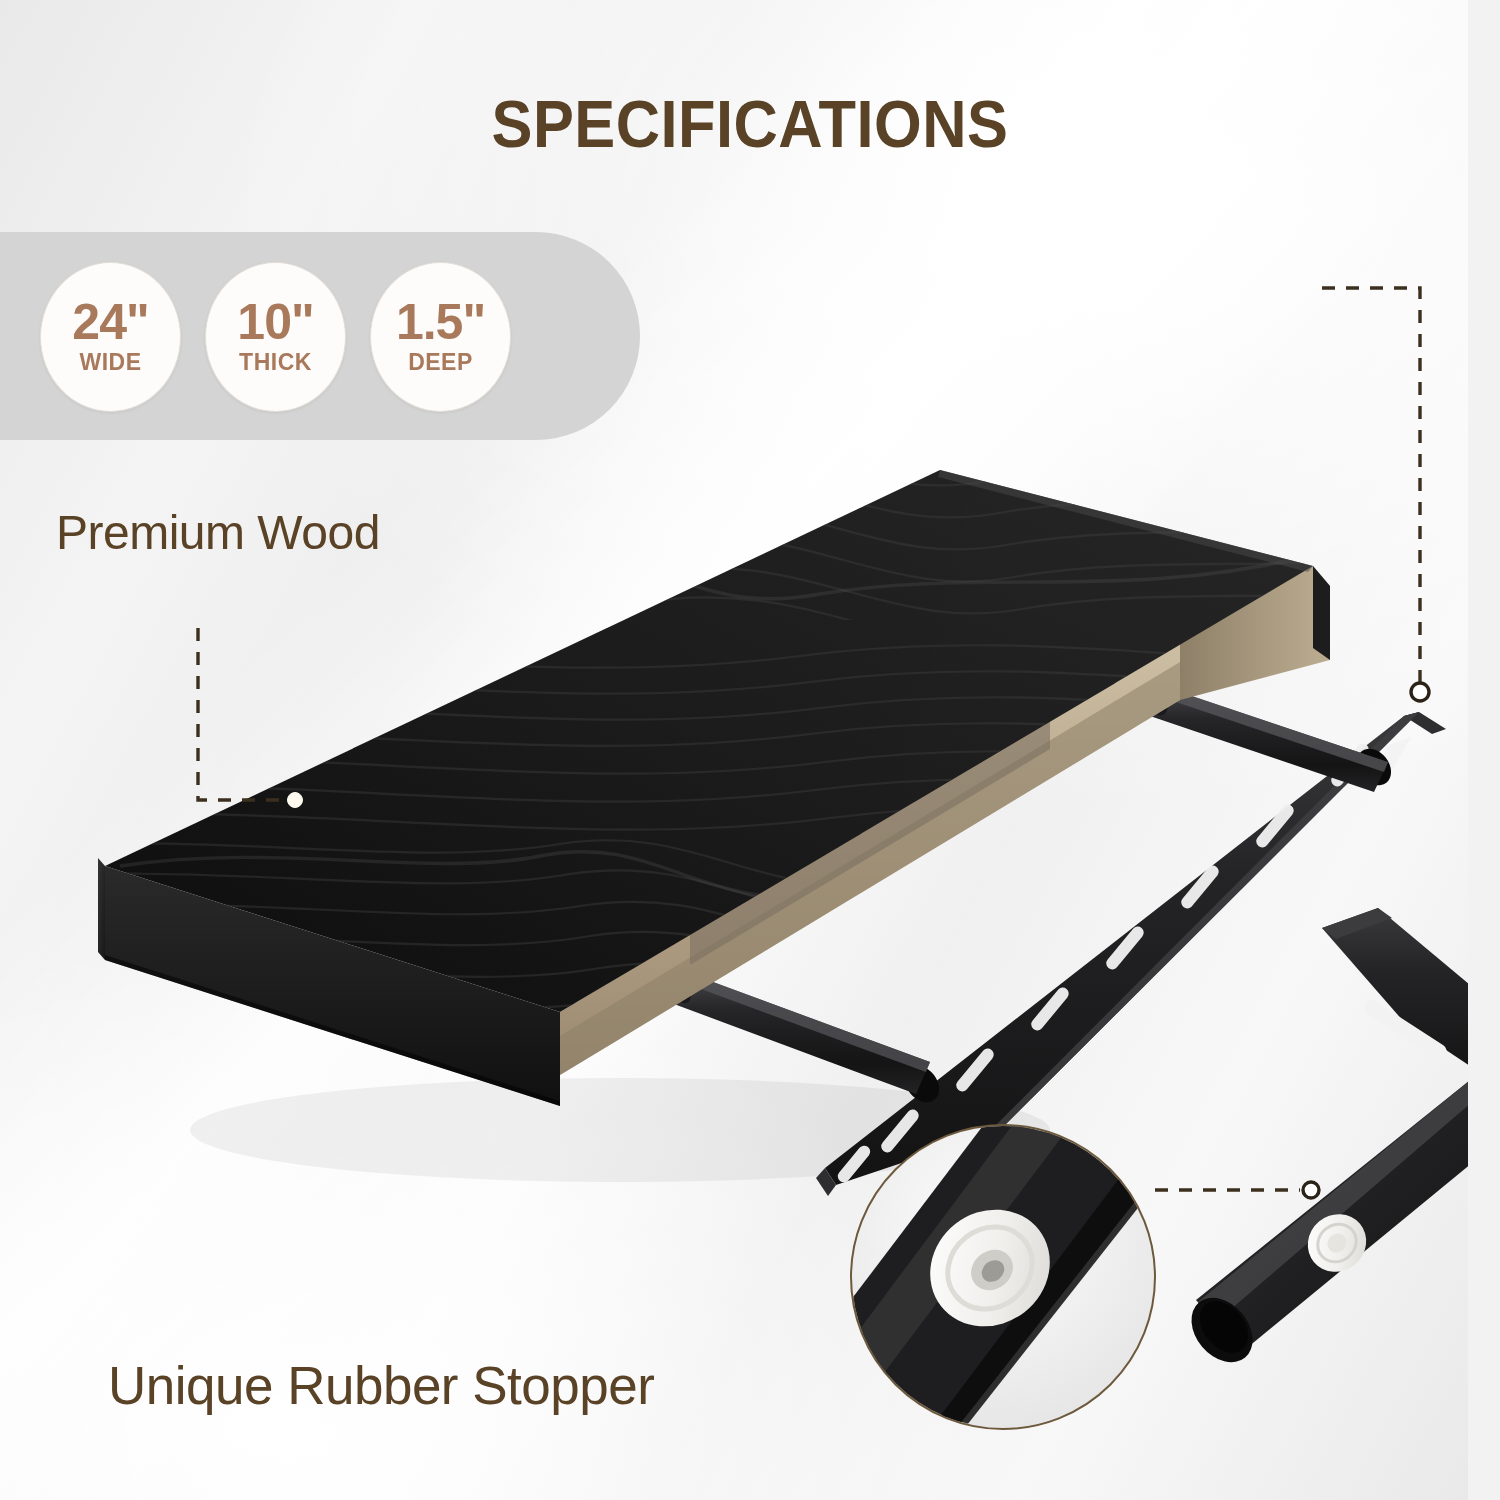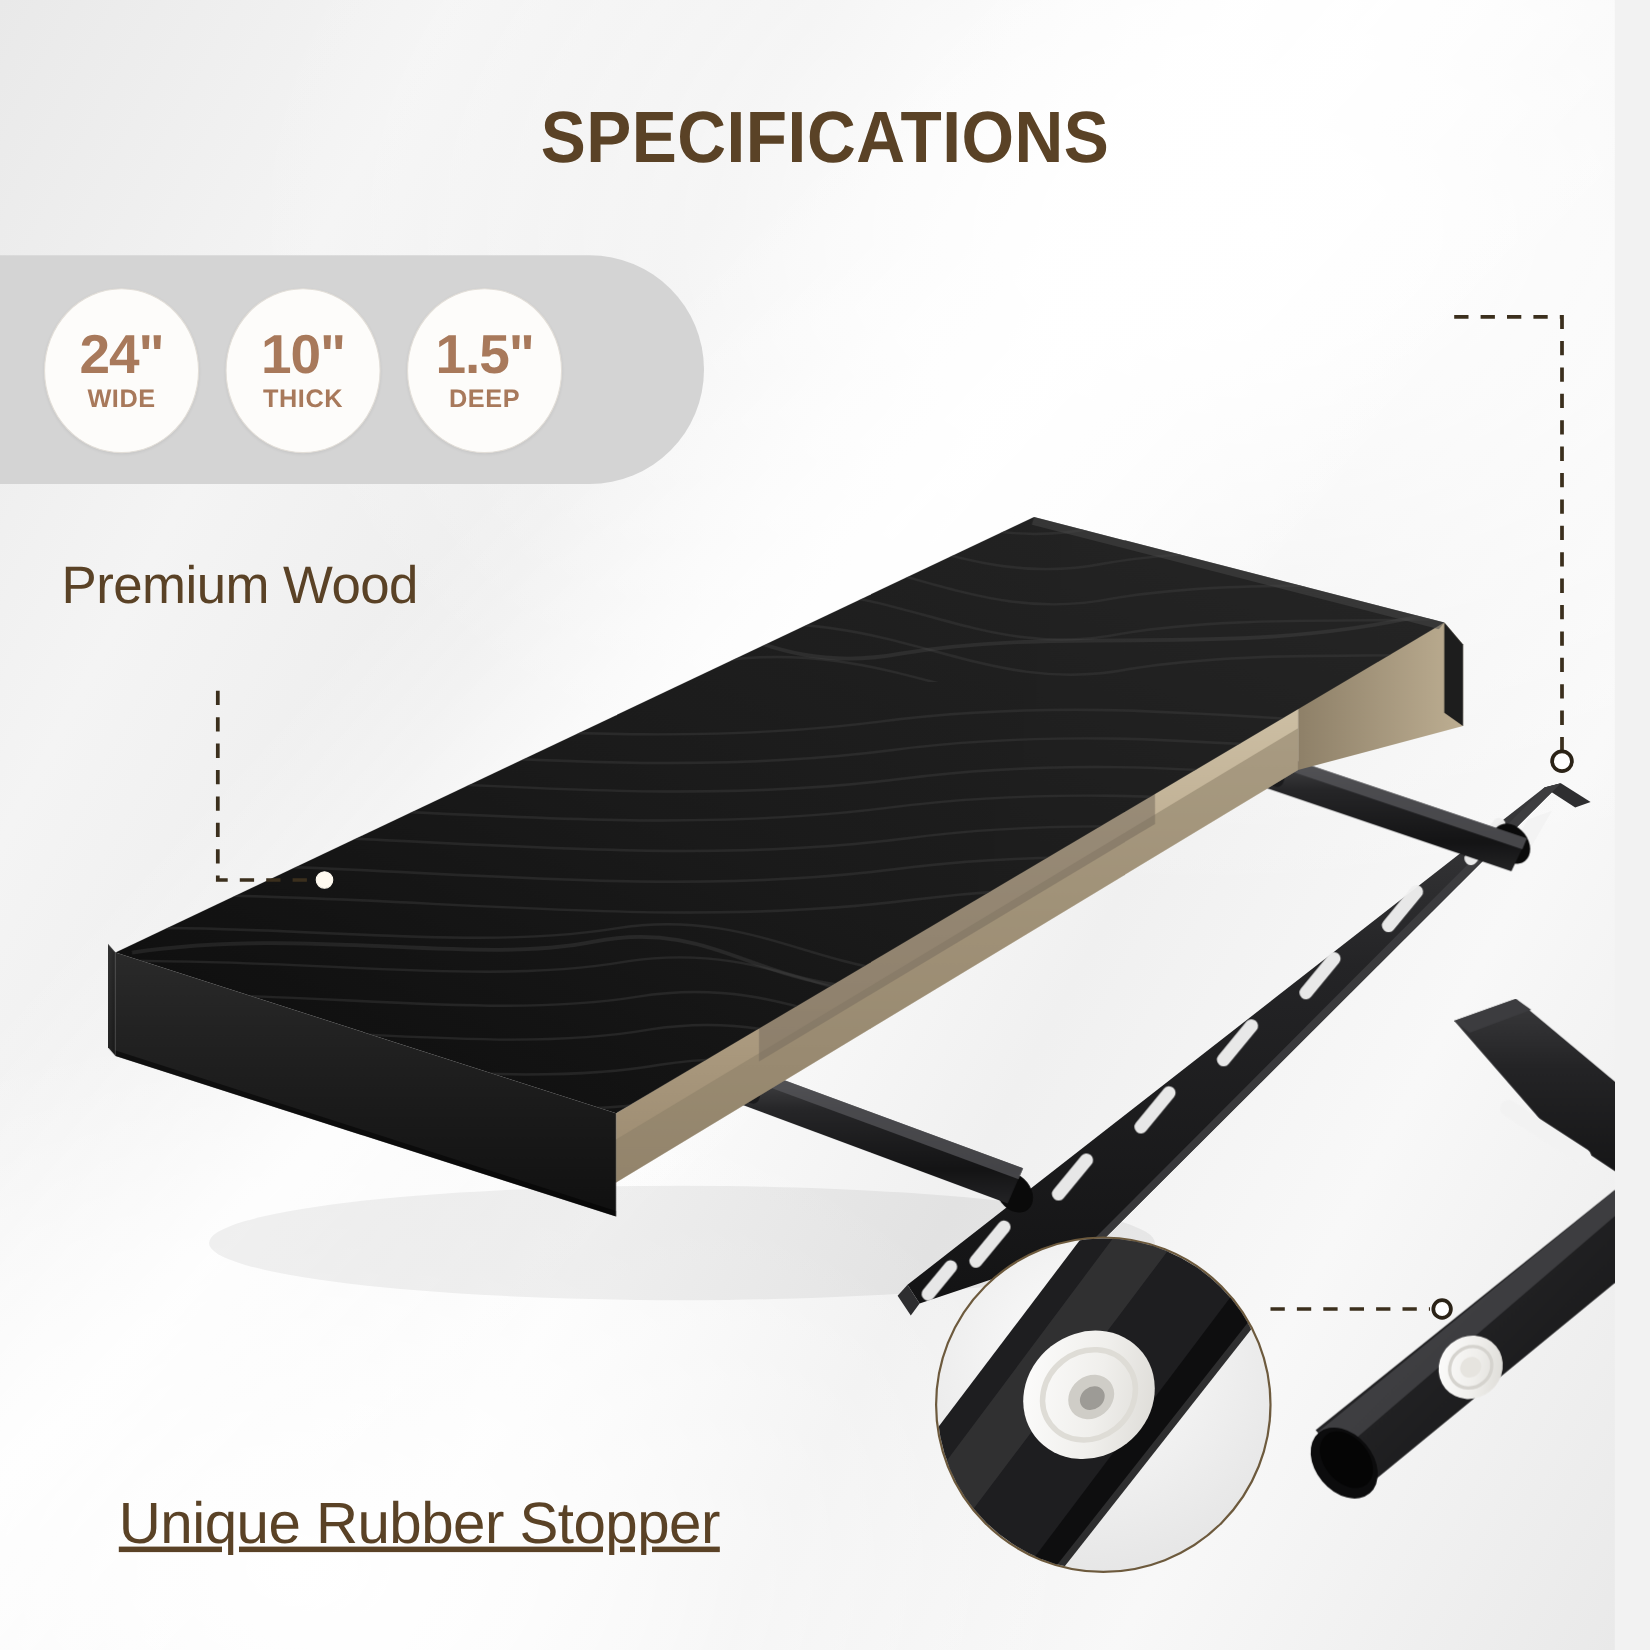--- a/index.html
+++ b/index.html
@@ -49,21 +49,21 @@
   .badge .num{font-size:50px;font-weight:bold;line-height:.98;letter-spacing:-1px;}
   .badge .lbl{font-size:23px;font-weight:bold;letter-spacing:.5px;margin-top:2px;}
 
   
   .callout{position:absolute;color:#5a4226;}
   .callout .head{font-size:48px;font-weight:500;line-height:1.06;letter-spacing:-.5px;}
   .callout .sub{font-size:33px;font-weight:400;line-height:1.12;margin-top:3px;}
   #callout-bracket{left:748px;top:246px;}
   #callout-wood{left:56px;top:508px;text-align:right;}
   #callout-stopper{left:108px;top:1358px;}
-  #callout-stopper .head{font-size:53px;text-decoration:underline;}
+  #callout-stopper .head{font-size:53px;}
   #callout-stopper .sub{font-size:35px;}
 
   
   svg.leads{position:absolute;inset:0;width:1500px;height:1500px;pointer-events:none;}
 
   
   .art{position:absolute;inset:0;width:1500px;height:1500px;}
 </style>
 </head>
 <body>

